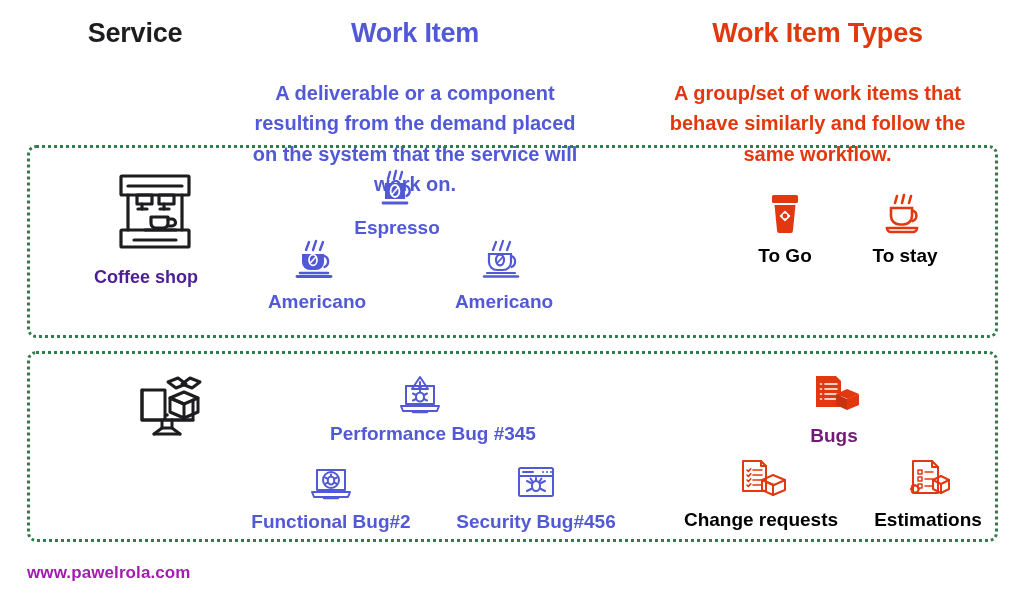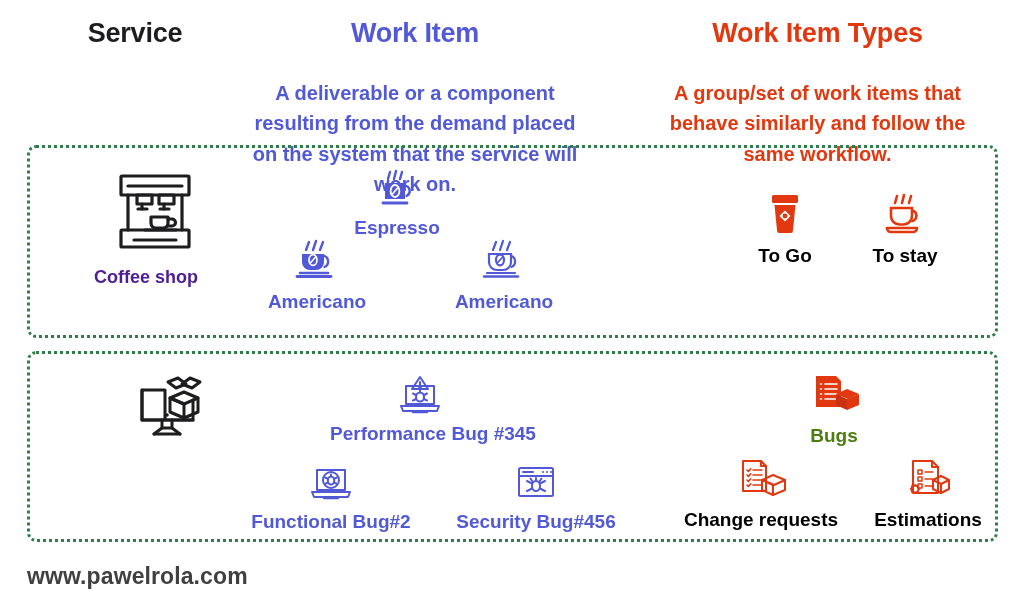--- a/index.html
+++ b/index.html
@@ -81,30 +81,30 @@
   }
   .item .item-icon { display: block; margin: 0 auto 2px auto; }
   .item .item-label {
     font-size: 19px;
     font-weight: bold;
     white-space: nowrap;
     line-height: 1.1;
   }
   .item.blue  .item-label { color: #5159d6; }
   .item.red   .item-label { color: #000000; }
-  .item.pink  .item-label { color: #4d7c0f; }
+  .item.pink  .item-label { color: #701a75; }
 
   
   .footer {
     position: absolute;
     left: 27px;
     top: 563px;
-    font-size: 23px;
-    font-weight: bold;
-    color: #404040;
+    font-size: 17px;
+    font-weight: bold;
+    color: #a21caf;
     letter-spacing: 0.1px;
   }
 </style>
 </head>
 <body>
 
 <div class="header-row">
   <div class="col-head service">Service</div>
   <div class="col-head witypes">Work Item Types</div>
   <div class="col-head workitem">Work Item</div>

